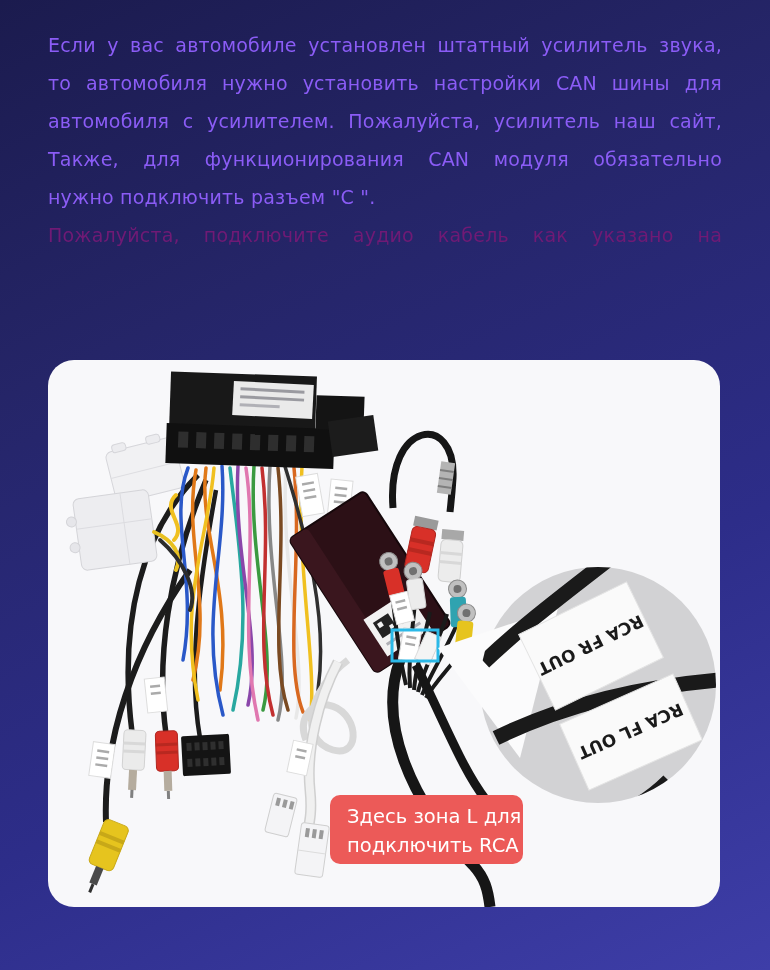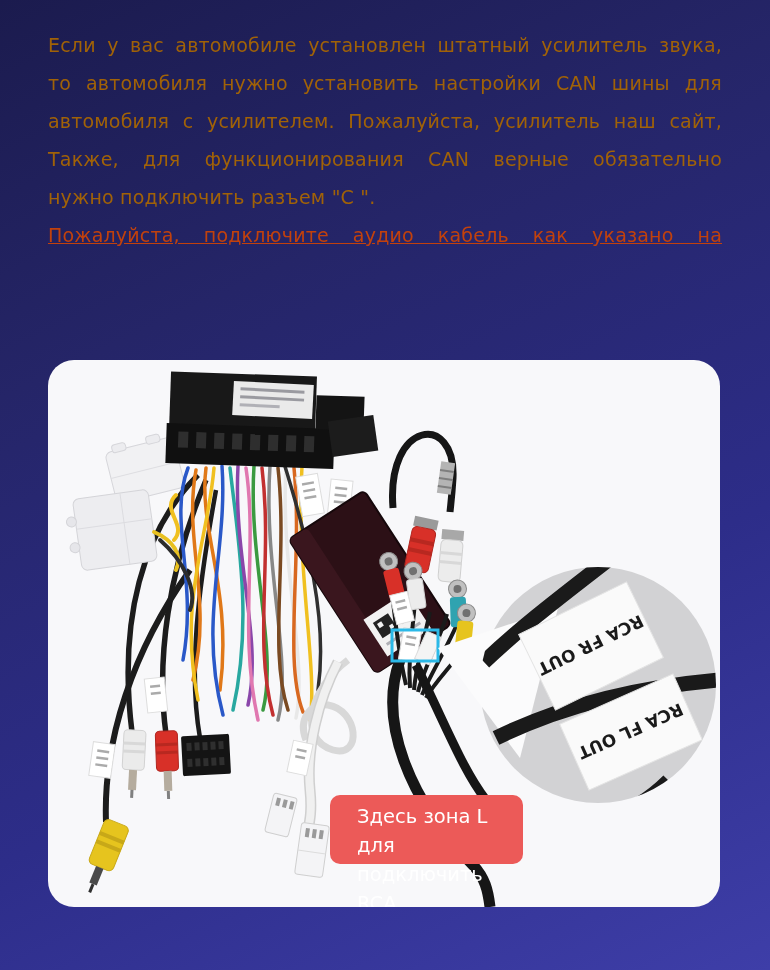--- a/index.html
+++ b/index.html
@@ -9,42 +9,42 @@
     background:linear-gradient(155deg,#1b1b4e 0%,#252568 30%,#2d2d89 65%,#3e3ea8 100%);
   }
   .intro{
     position:absolute;left:48px;top:26px;width:674px;
     font-size:19px;line-height:38px;letter-spacing:.2px;
   }
   .intro .line{
     text-align:justify;text-align-last:justify;white-space:normal;
   }
   .intro .line.last{text-align-last:left;}
-  .white-text{color:#a16207;}
-  .cyan-text{color:#c2410c;text-decoration:underline;}
+  .white-text{color:#8b5cf6;}
+  .cyan-text{color:#701a75;}
   .card{
     position:absolute;left:48px;top:360px;width:672px;height:547px;
     background:#f8f8fa;border-radius:26px;overflow:hidden;
   }
   .card svg{position:absolute;left:0;top:0;}
   .callout{
     position:absolute;left:282px;top:435px;width:193px;height:69px;
     background:#ec5a58;border-radius:10px;color:#ffffff;
-    font-size:19.5px;line-height:29px;padding:7px 0 0 27px;box-sizing:border-box;
+    font-size:19.5px;line-height:29px;padding:7px 0 0 17px;box-sizing:border-box;
     z-index:5;
   }
 </style>
 </head>
 <body>
 
 <div class="intro">
   <div class="line white-text">Если у вас автомобиле установлен штатный усилитель звука,</div>
   <div class="line white-text">то автомобиля нужно установить настройки CAN шины для</div>
   <div class="line white-text">автомобиля с усилителем. Пожалуйста, усилитель наш сайт,</div>
-  <div class="line white-text">Также, для функционирования CAN верные обязательно</div>
+  <div class="line white-text">Также, для функционирования CAN модуля обязательно</div>
   <div class="line white-text last">нужно подключить разъем "C ".</div>
   <div class="line cyan-text">Пожалуйста, подключите аудио кабель как указано на</div>
 </div>
 
 <div class="card">
   <svg width="672" height="547" viewBox="0 0 672 547">
 
     <g fill="none" stroke="#1c1c1c">
       <path d="M150,115 C95,170 70,260 84,372" stroke-width="5.5"></path>
       <path d="M158,120 C120,210 108,300 118,374" stroke-width="5.5"></path>

